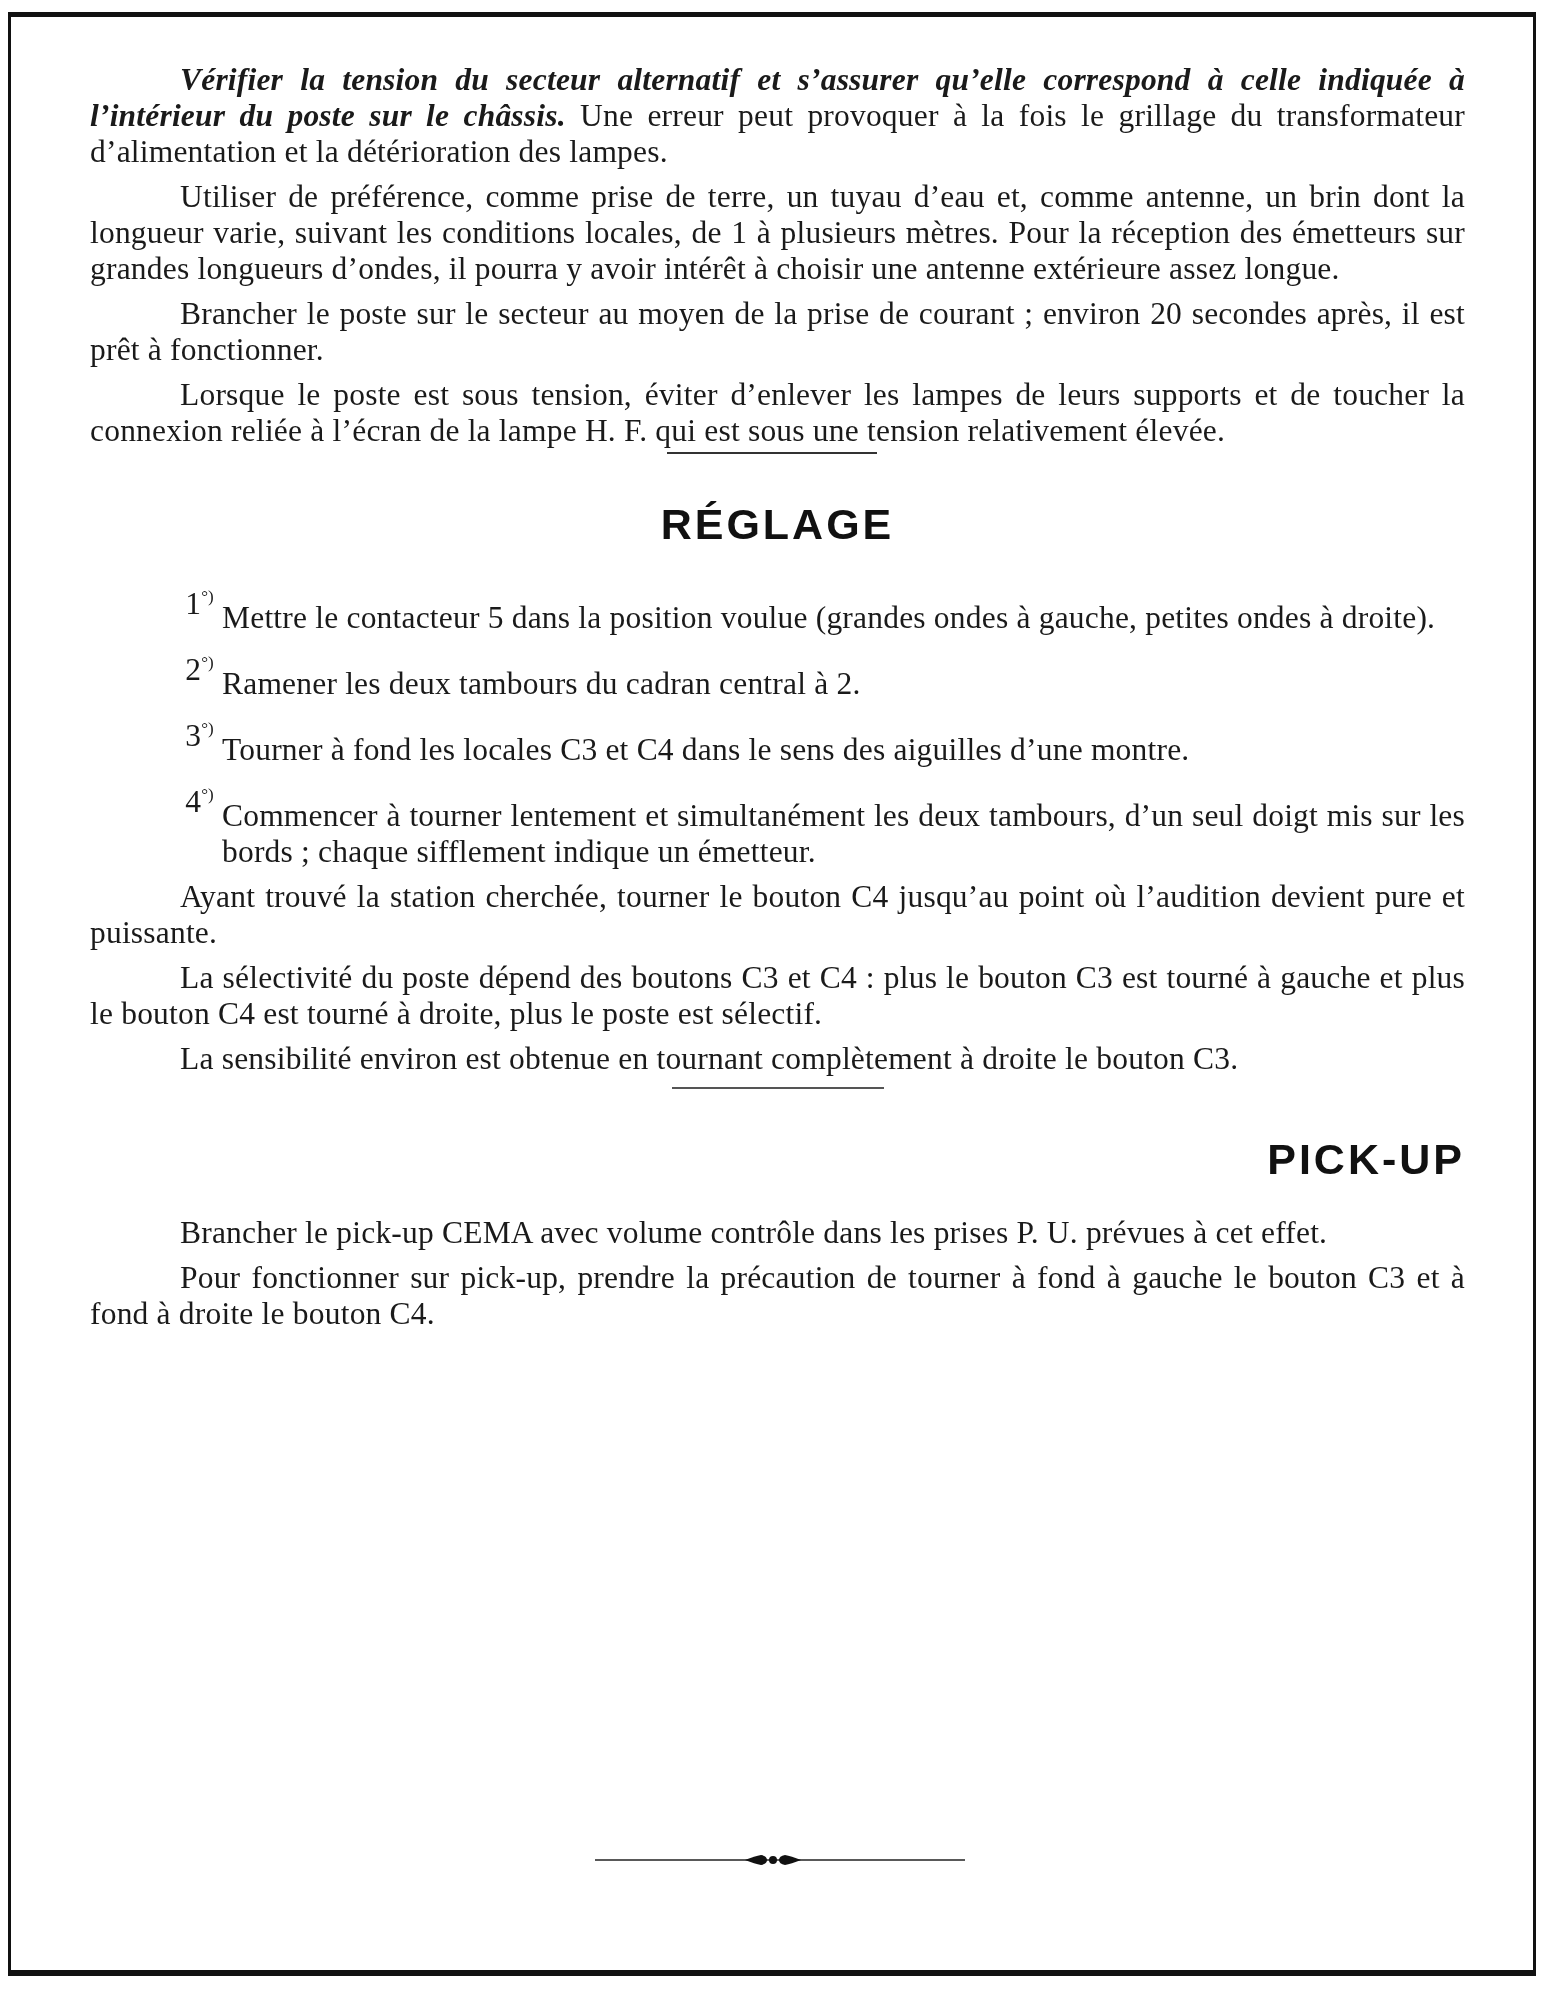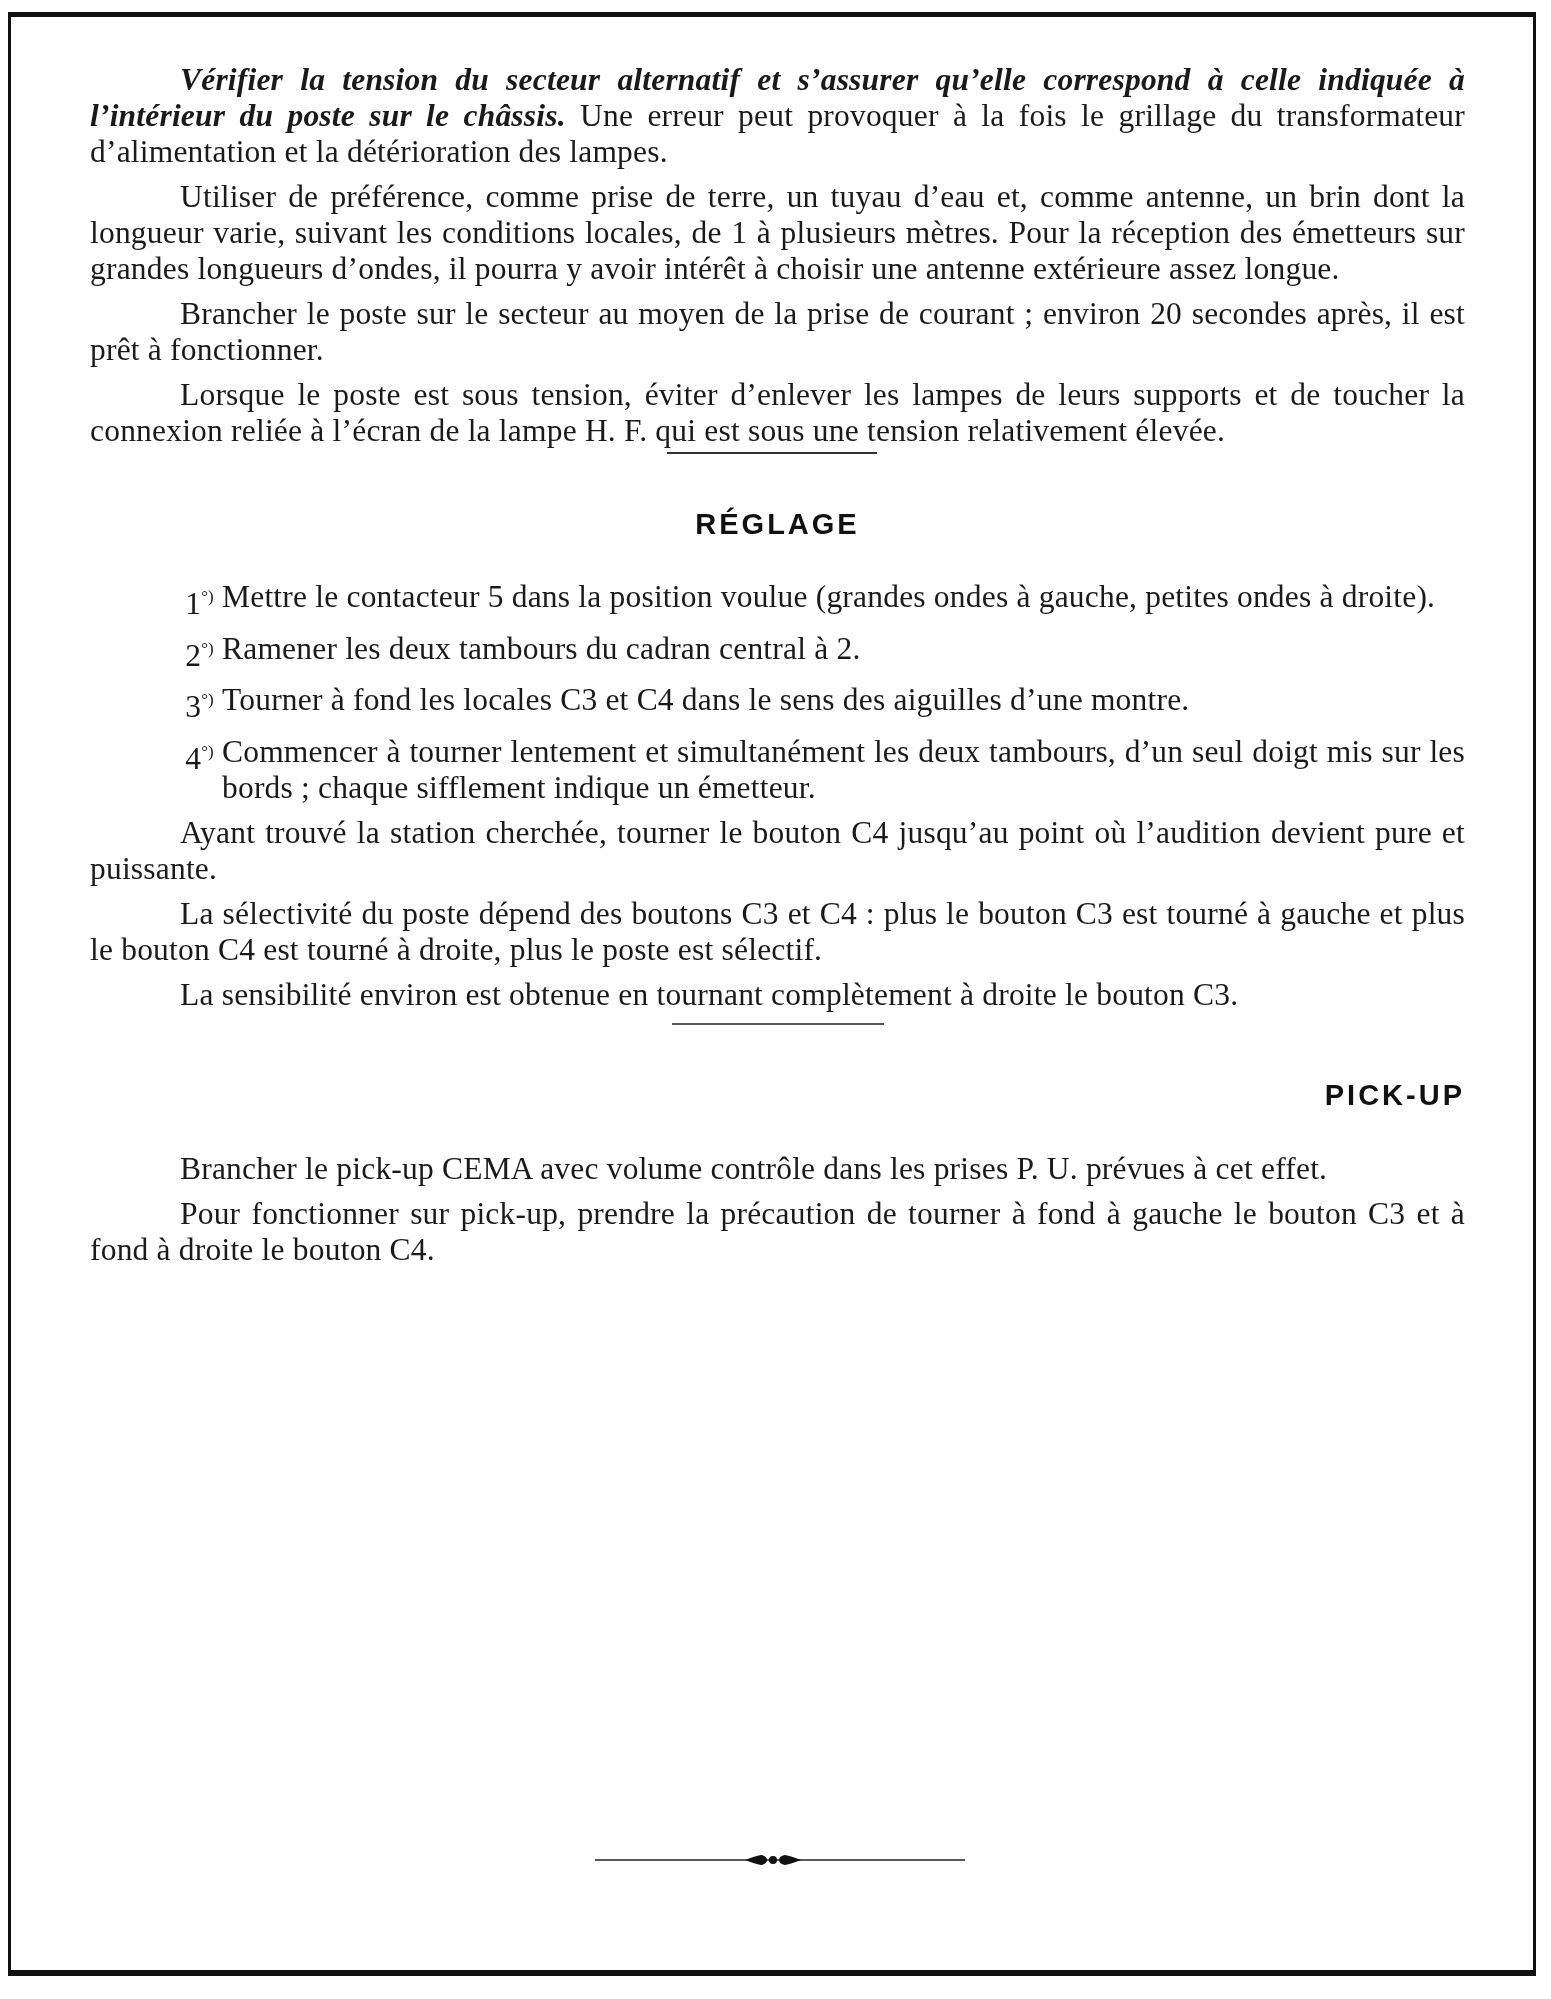--- a/index.html
+++ b/index.html
@@ -14,29 +14,29 @@
     font-family: "Liberation Serif", "DejaVu Serif", serif;
     font-size: 31.5px; line-height: 36px; color: #1a1a1a;
     text-align: justify; letter-spacing: 0.2px;
   }
   p { margin: 0 0 9px 0; text-indent: 90px; }
   .lead-em { font-style: italic; font-weight: bold; }
   .rule-short { width: 210px; height: 0; border-top: 2px solid #333; }
   .rule1 { margin: -6px 0 0 577px; }
   .heading {
     font-family: "Liberation Sans", "DejaVu Sans", sans-serif; font-weight: bold;
-    font-size: 29px; letter-spacing: 3px; text-align: center; color: #111; margin: 0; text-indent: 0;
+    font-size: 43px; letter-spacing: 3px; text-align: center; color: #111; margin: 0; text-indent: 0;
   }
   .h-reglage { margin: 52px 0 37px 0; }
   .h-pickup { margin: 52px 0 38px 0; text-align: right; }
   ol.steps { list-style: none; margin: 0 0 9px 0; padding: 0; }
   ol.steps li { display: flex; margin: 0 0 9px 0; }
   .num { flex: 0 0 auto; width: 132px; text-align: right; padding-right: 8px; box-sizing: border-box; }
   .num sup { font-size: 17px; }
-  .step-text { flex: 1 1 auto; text-align: justify; }
+  .step-text { flex: 1 1 auto; text-align: justify; margin-top: 21px; }
   .rule2 { margin: 10px auto 0 auto; width: 212px; border-top-color: #555; }
   .ornament { position: absolute; left: 595px; top: 1850px; width: 370px; height: 20px; }
 </style>
 </head>
 <body>
 
 <div class="frame"></div>
 
 <div class="content">
   <p><span class="lead-em">Vérifier la tension du secteur alternatif et s’assurer qu’elle correspond à celle indiquée à l’intérieur du poste sur le châssis.</span><span> Une erreur peut provoquer à la fois le grillage du transformateur d’alimentation et la détérioration des lampes.</span></p>

